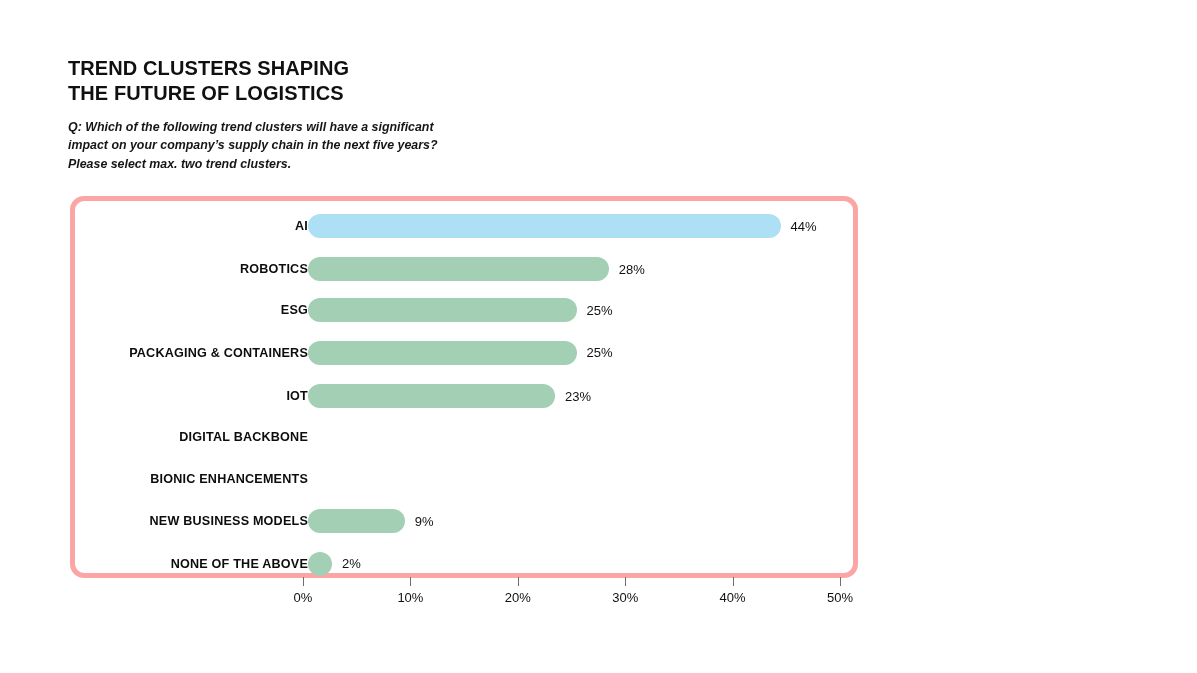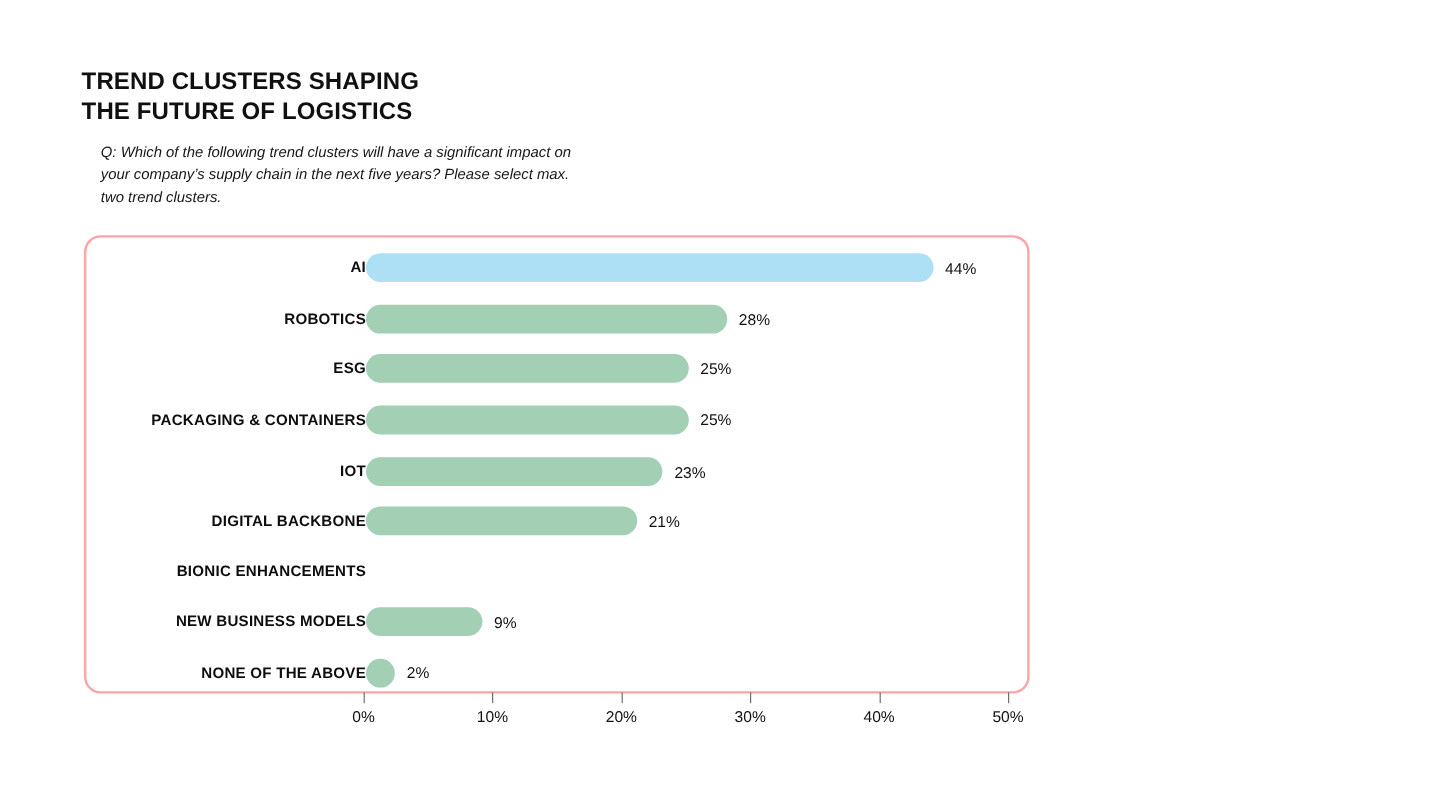--- a/index.html
+++ b/index.html
@@ -33,37 +33,38 @@
     font-size: 20px;
     font-weight: 900;
     letter-spacing: 0.1px;
     line-height: 1.24;
     text-transform: uppercase;
     color: #101010;
     margin: 0;
     white-space: pre-line;
   }
   .subtitle {
-    margin: 16px;
+    margin: 0;
     margin-top: 12px;
     font-size: 12.4px;
     font-style: italic;
     line-height: 1.52;
     color: #161616;
     width: 396px;
+    font-weight: bold;
   }
 
   
   .chart-card {
     position: absolute;
     left: 70px;
     top: 196px;
     width: 788px;
     height: 382px;
-    border: 2px solid #fca5a5;
+    border: 5px solid #fca5a5;
     border-radius: 14px;
     box-sizing: border-box;
     background: #ffffff;
   }
 
   .rows {
     position: absolute;
     left: 0;
     top: 0;
     width: 788px;
@@ -192,24 +193,20 @@
         </div>
         <div class="row" style="top: 183px;">
           <div class="cat-label">IOT</div>
           <div class="bar-wrap">
             <div class="bar" style="width: 247.02px; background: rgb(163, 207, 180);"></div>
             <div class="val-label">23%</div>
           </div>
         </div>
         <div class="row" style="top: 224px;">
           <div class="cat-label">DIGITAL BACKBONE</div>
-          <div class="bar-wrap">
-            <div class="bar" style="width: 225.54px; background: rgb(163, 207, 180);"></div>
-            <div class="val-label">21%</div>
-          </div>
         </div>
         <div class="row" style="top: 266.2px;">
           <div class="cat-label">BIONIC ENHANCEMENTS</div>
         </div>
         <div class="row" style="top: 308.4px;">
           <div class="cat-label">NEW BUSINESS MODELS</div>
           <div class="bar-wrap">
             <div class="bar" style="width: 96.66px; background: rgb(163, 207, 180);"></div>
             <div class="val-label">9%</div>
           </div>

